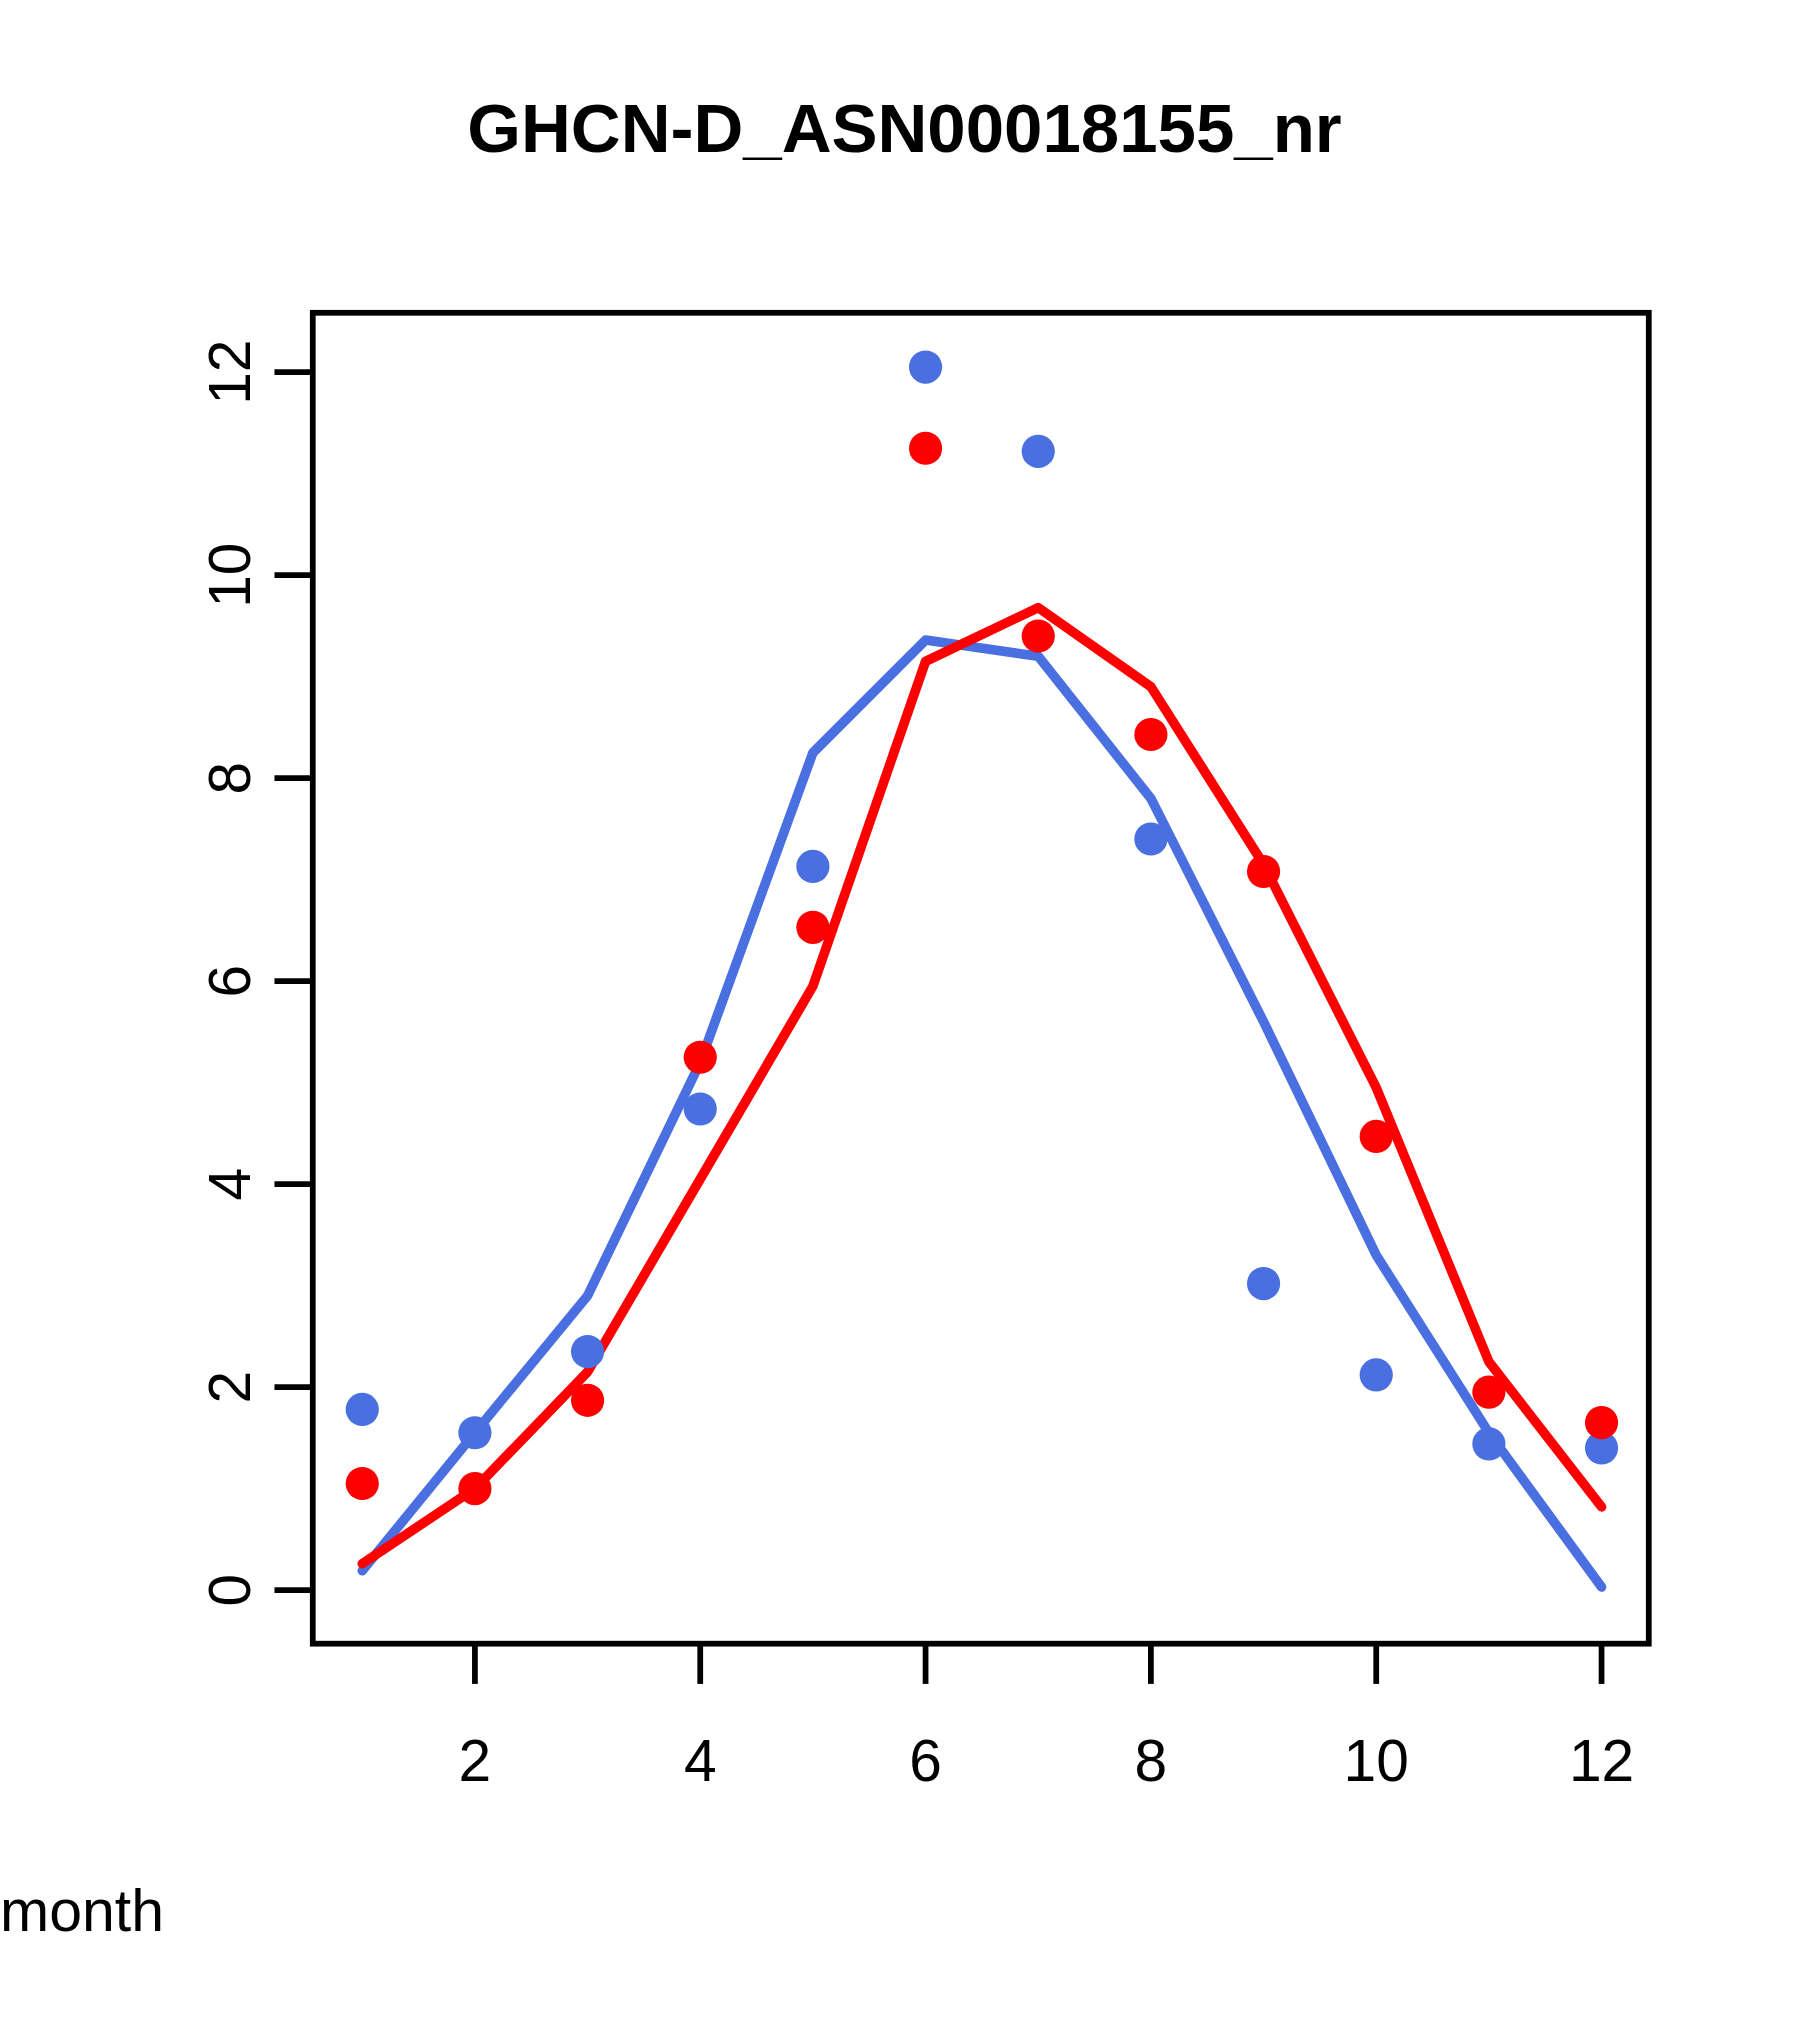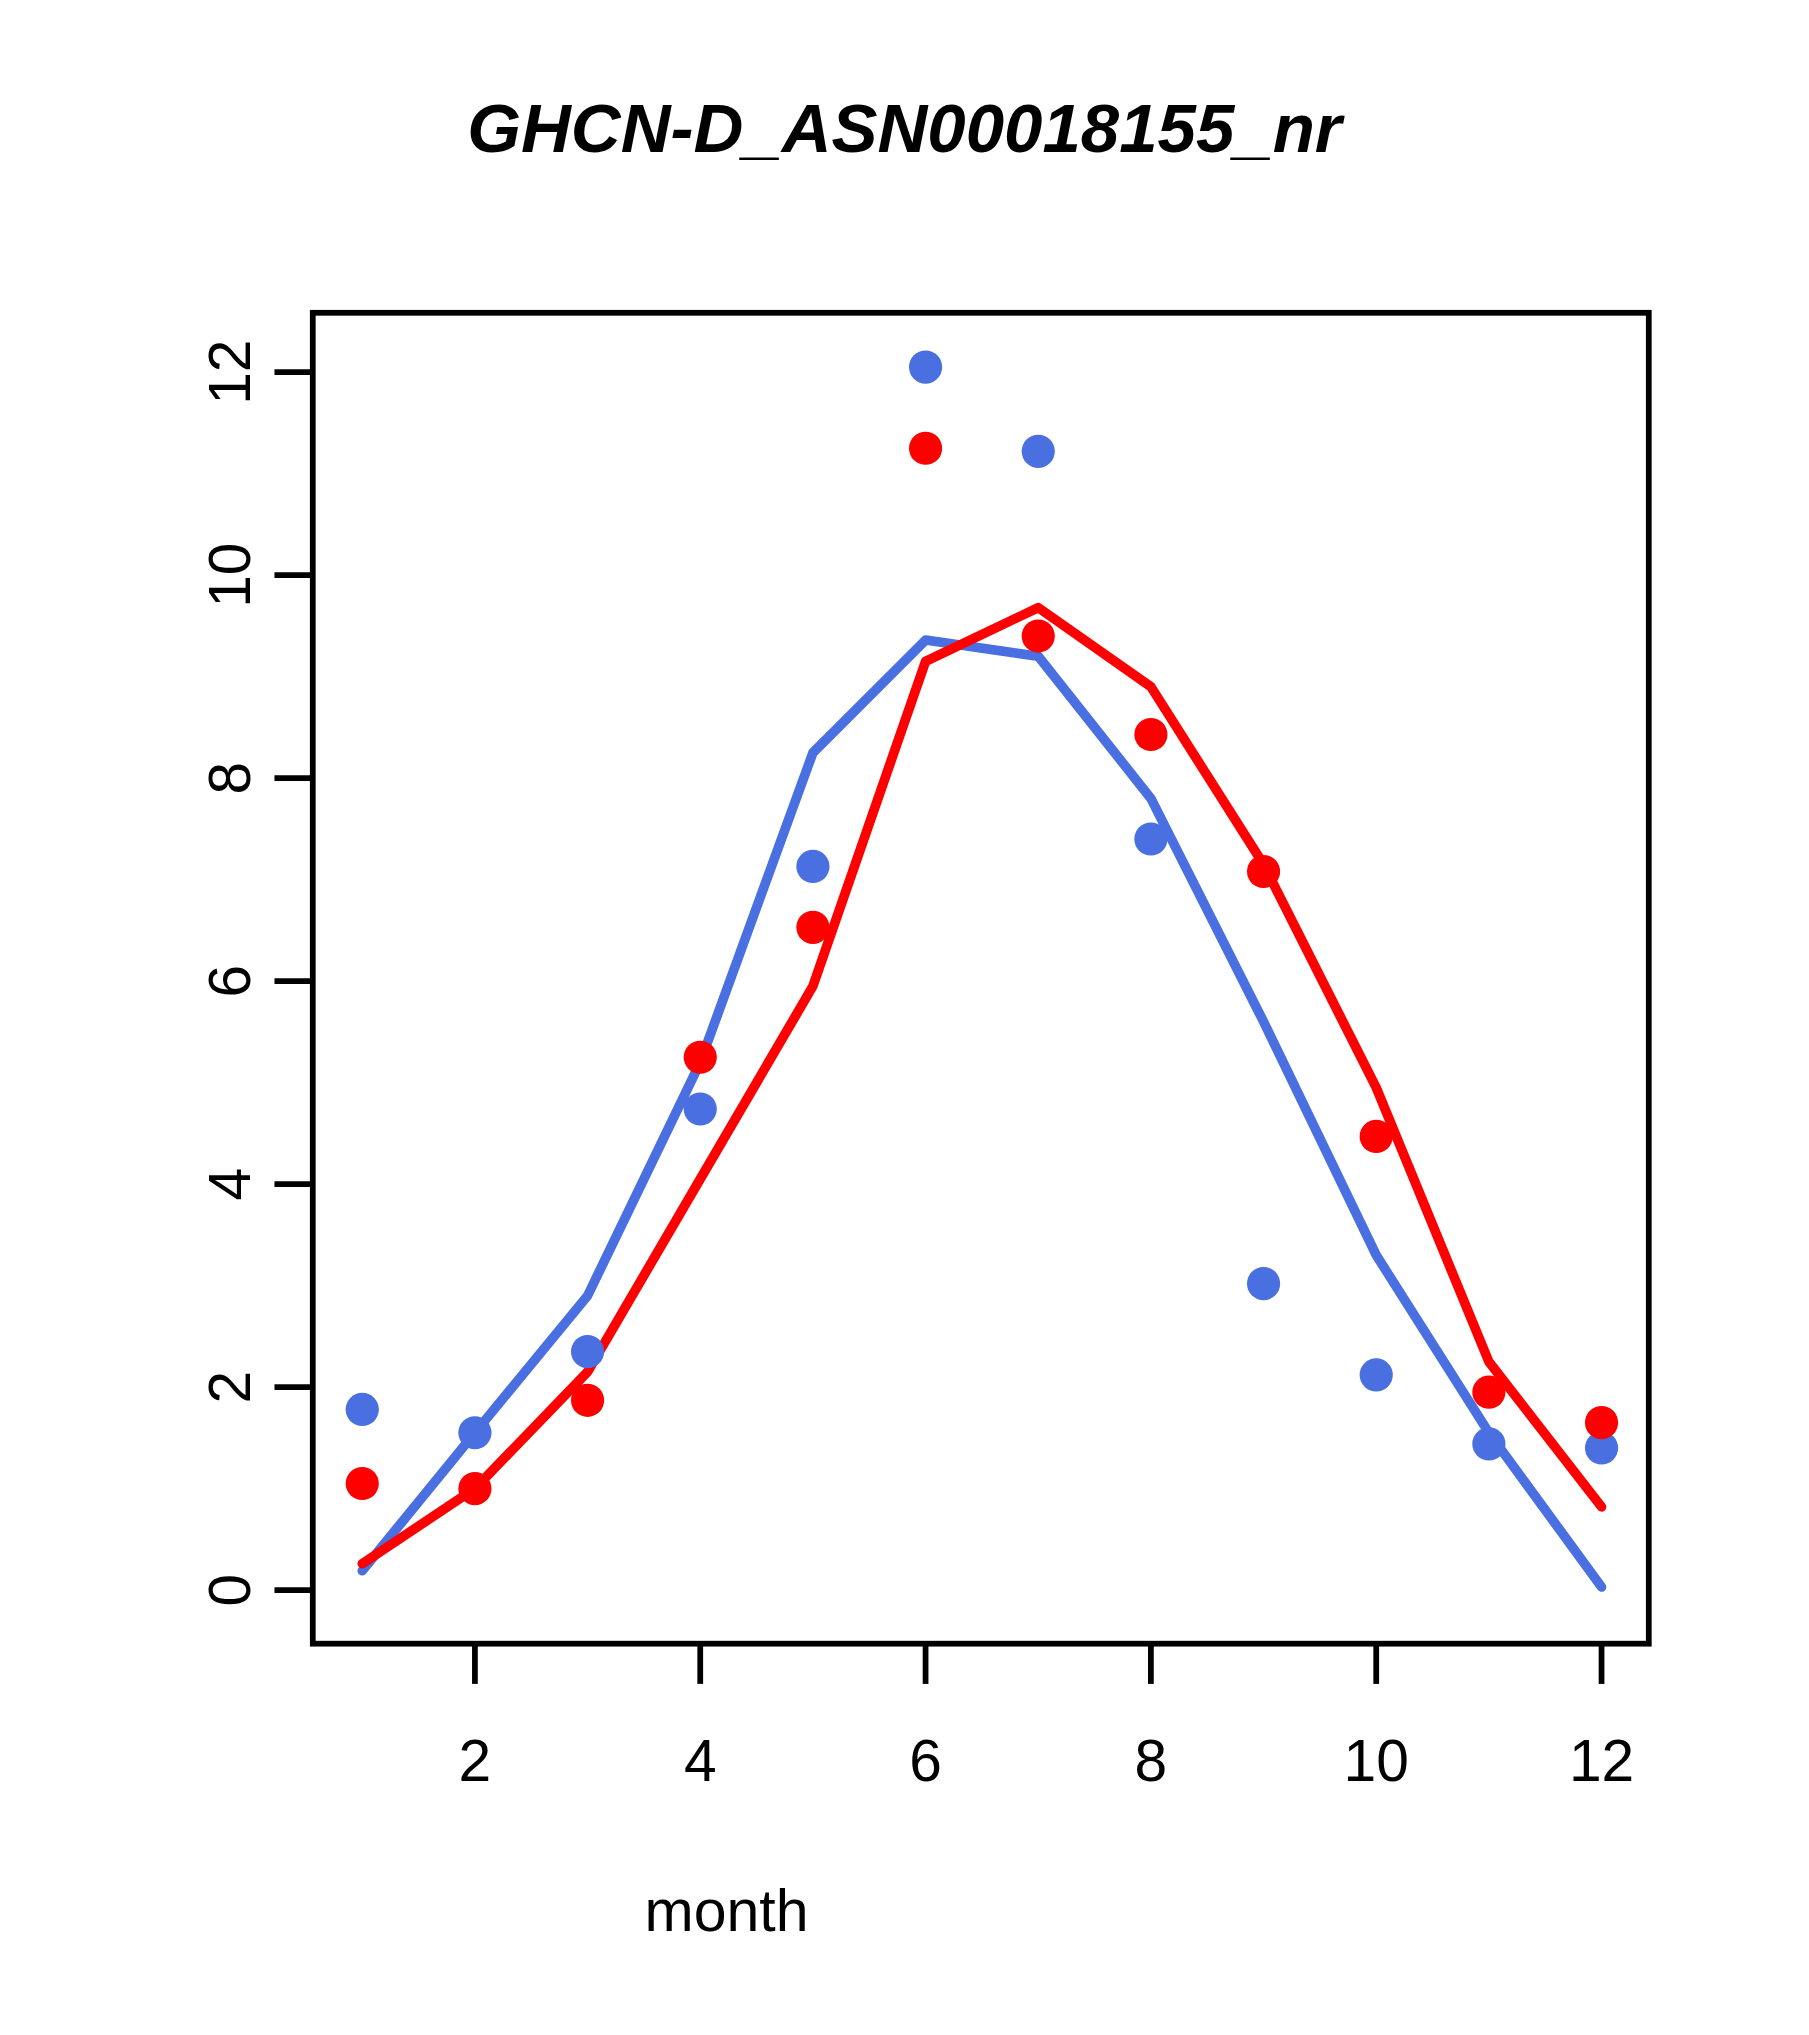--- a/index.html
+++ b/index.html
@@ -24,28 +24,26 @@
     position: absolute;
     top: 89px;
     left: 0;
     width: 1809px;
     text-align: center;
     font-size: 69px;
     font-weight: bold;
     font-family: "Liberation Sans", sans-serif;
     letter-spacing: 0px;
     white-space: nowrap;
-    font-style: italic;
   }
   #xlabel {
     position: absolute;
     top: 1877px;
     left: 0;
     width: 1453px;
-    text-align: center;
     font-size: 59px;
     font-family: "Liberation Sans", sans-serif;
   }
   #plot-svg {
     position: absolute;
     top: 0;
     left: 0;
   }
   .tick-label-x {
     font-size: 92px;

